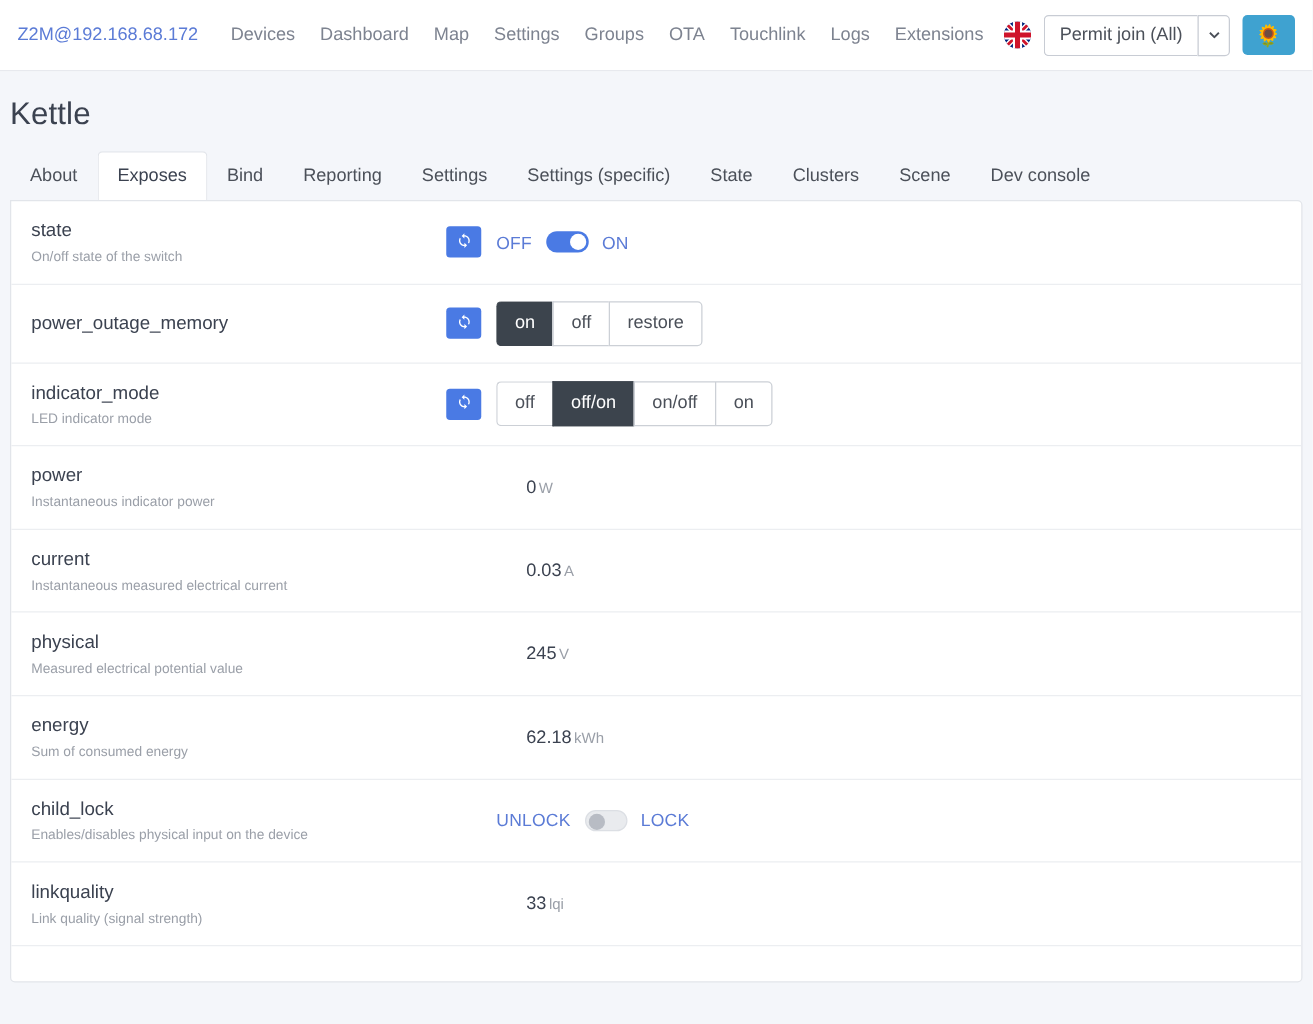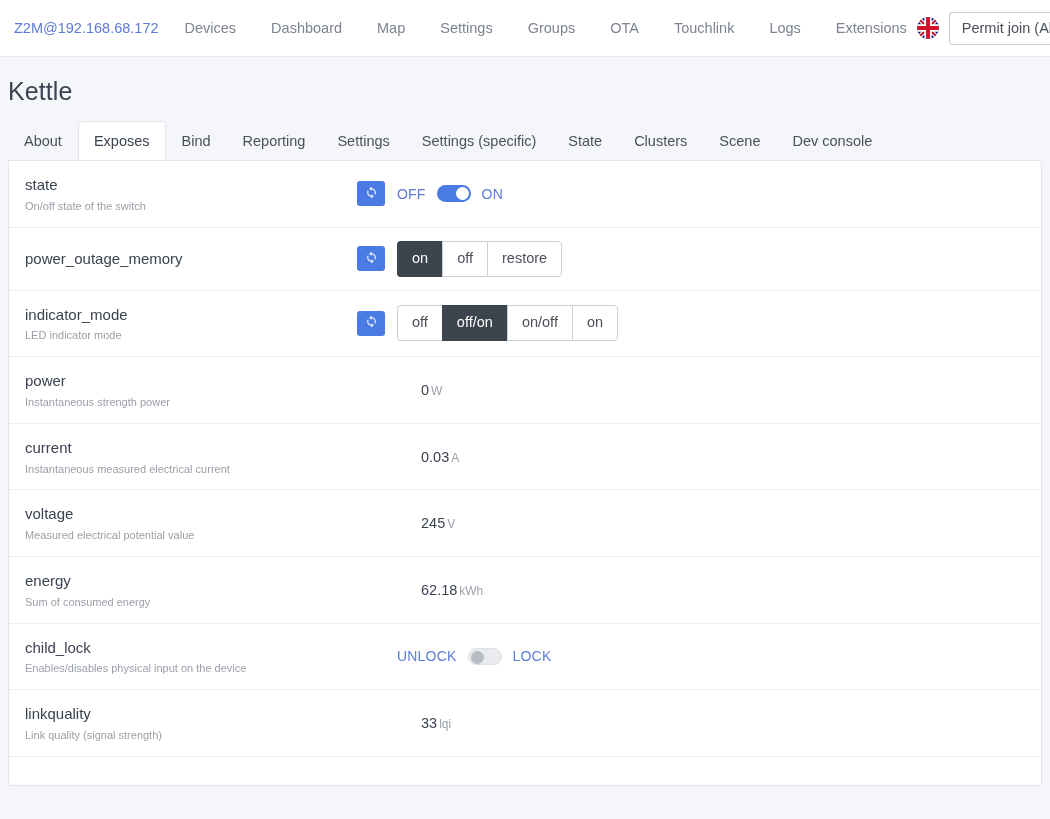--- a/index.html
+++ b/index.html
@@ -20,21 +20,21 @@
     padding: 0 10px 0 14px;
     gap: 0;
   }
   .brand {
     color: #5b7bd6;
     font-size: 14.5px;
     text-decoration: none;
     margin-right: 16px;
     white-space: nowrap;
   }
-  .nav-links { display: flex; align-items: center; gap: 15px; }
+  .nav-links { display: flex; align-items: center; gap: 0; }
   .nav-link {
     color: #7d8390;
     font-size: 14.5px;
     text-decoration: none;
     padding: 4px 10px;
     white-space: nowrap;
   }
   .nav-right {
     margin-left: auto;
     display: flex;
@@ -354,21 +354,21 @@
         <button class="grp-btn active">off/on</button>
         <button class="grp-btn">on/off</button>
         <button class="grp-btn">on</button>
       </div>
     </div>
   </div>
 
   <div class="row">
     <div class="row-label">
       <div class="row-name">power</div>
-      <div class="row-desc">Instantaneous strength power</div>
+      <div class="row-desc">Instantaneous indicator power</div>
     </div>
     <div class="row-refresh"></div>
     <div class="row-control">
       <div class="value">
         <span>0</span><span class="unit">W</span>
       </div>
     </div>
   </div>
 
   <div class="row">
@@ -379,21 +379,21 @@
     <div class="row-refresh"></div>
     <div class="row-control">
       <div class="value">
         <span>0.03</span><span class="unit">A</span>
       </div>
     </div>
   </div>
 
   <div class="row">
     <div class="row-label">
-      <div class="row-name">voltage</div>
+      <div class="row-name">physical</div>
       <div class="row-desc">Measured electrical potential value</div>
     </div>
     <div class="row-refresh"></div>
     <div class="row-control">
       <div class="value">
         <span>245</span><span class="unit">V</span>
       </div>
     </div>
   </div>
 

